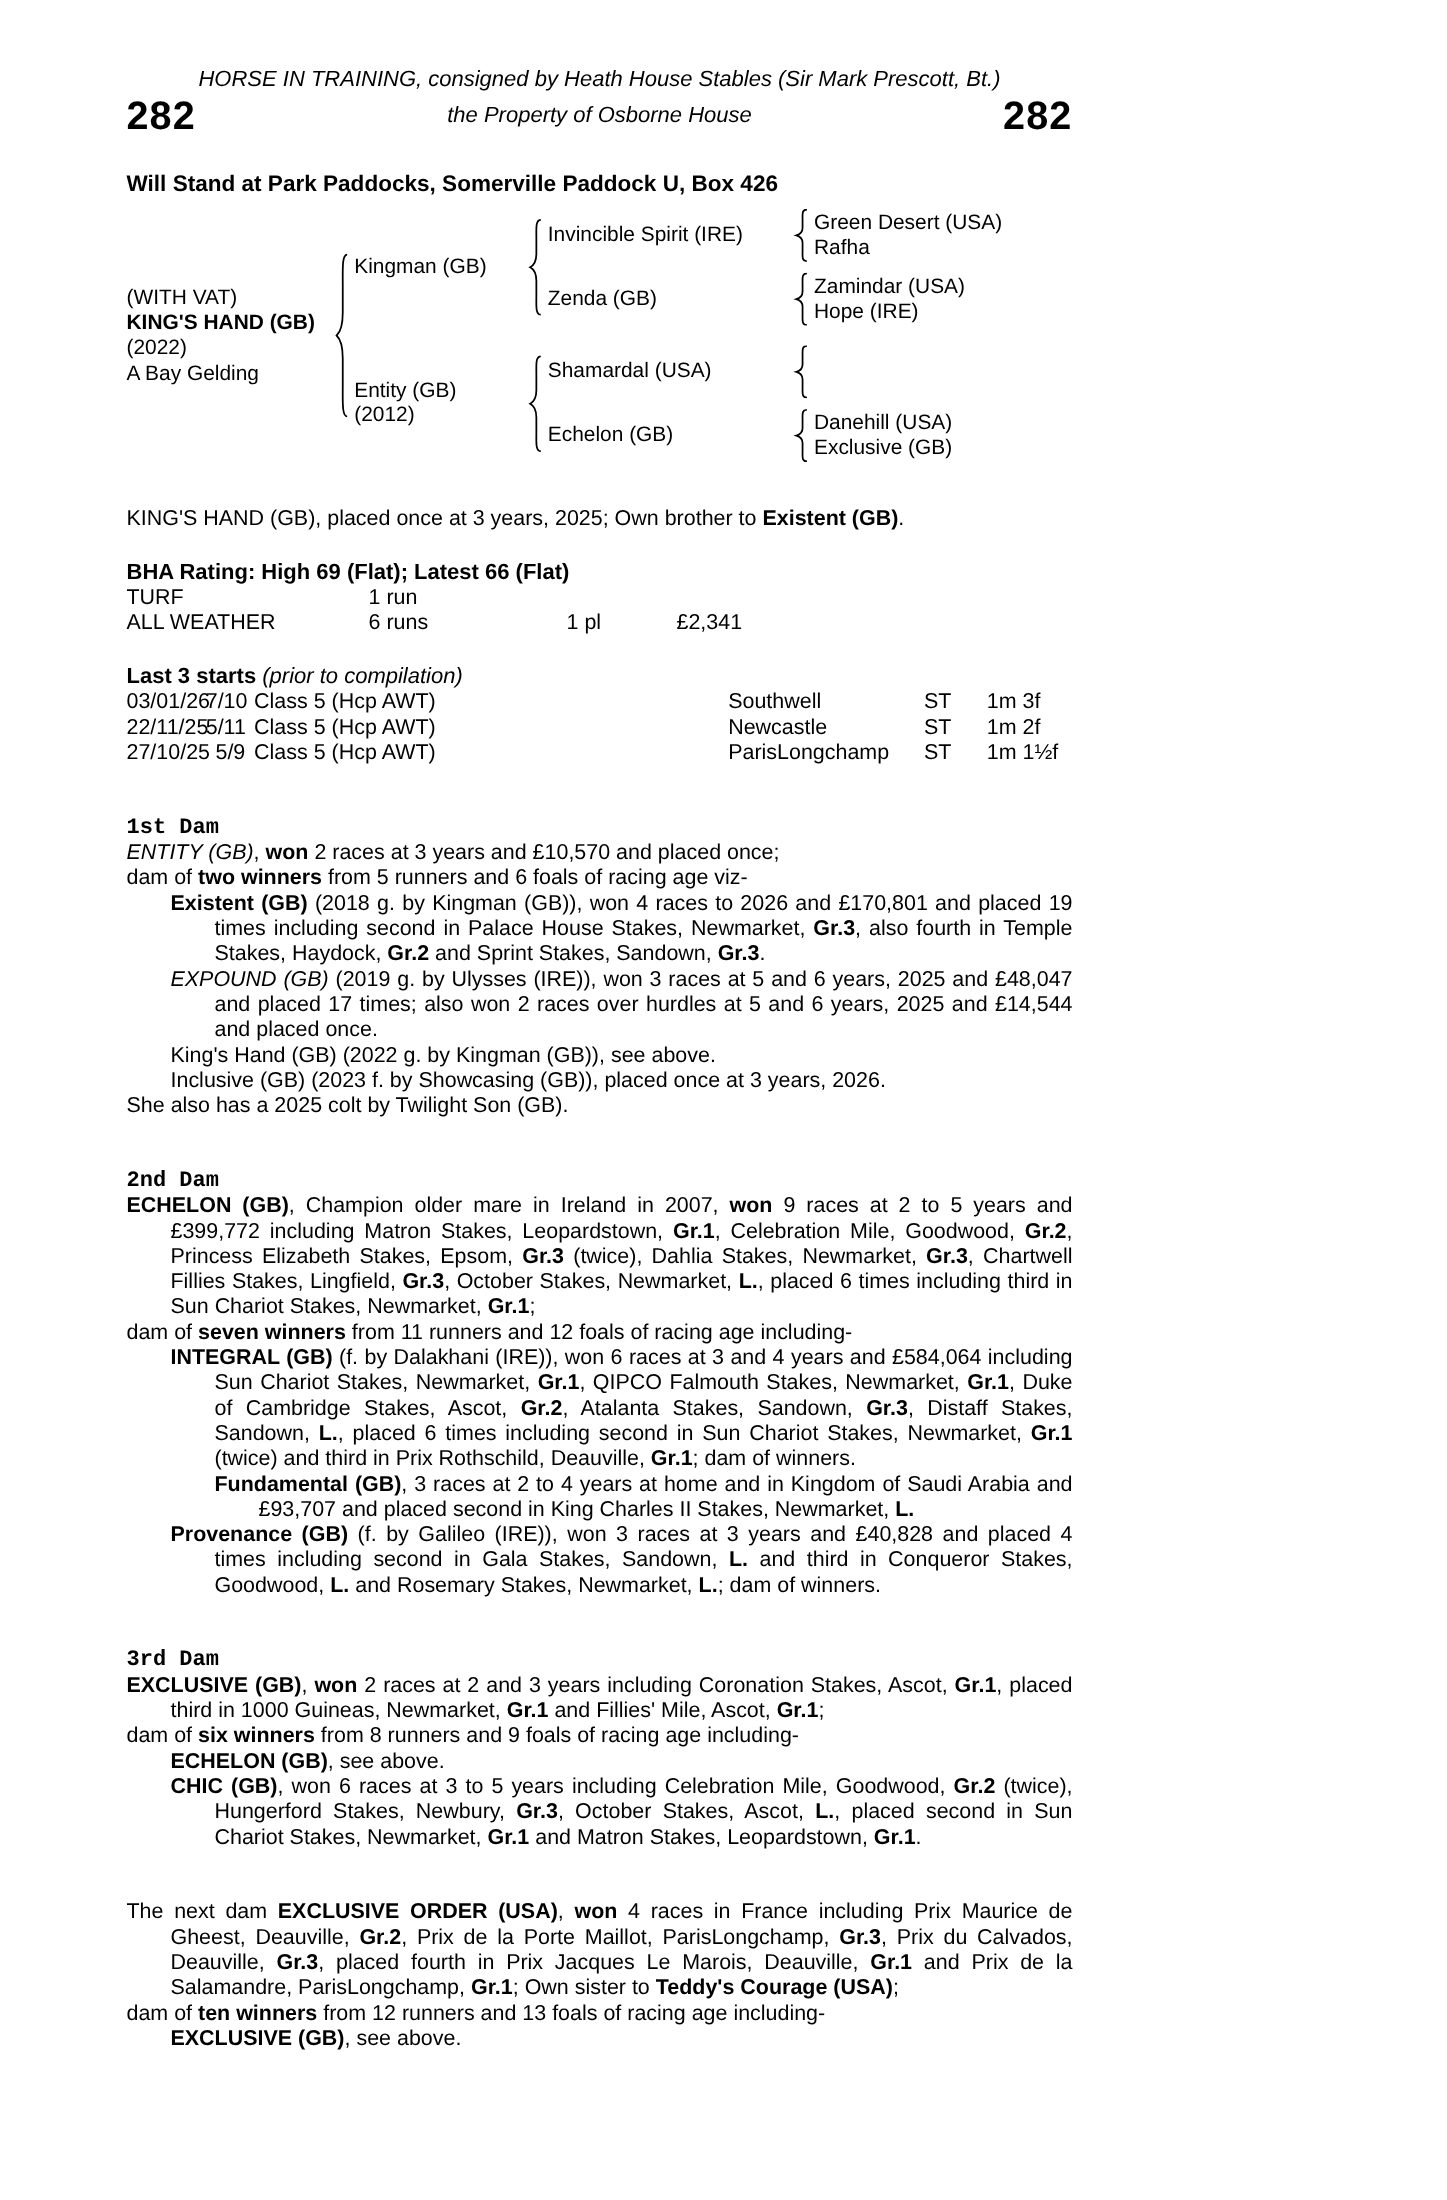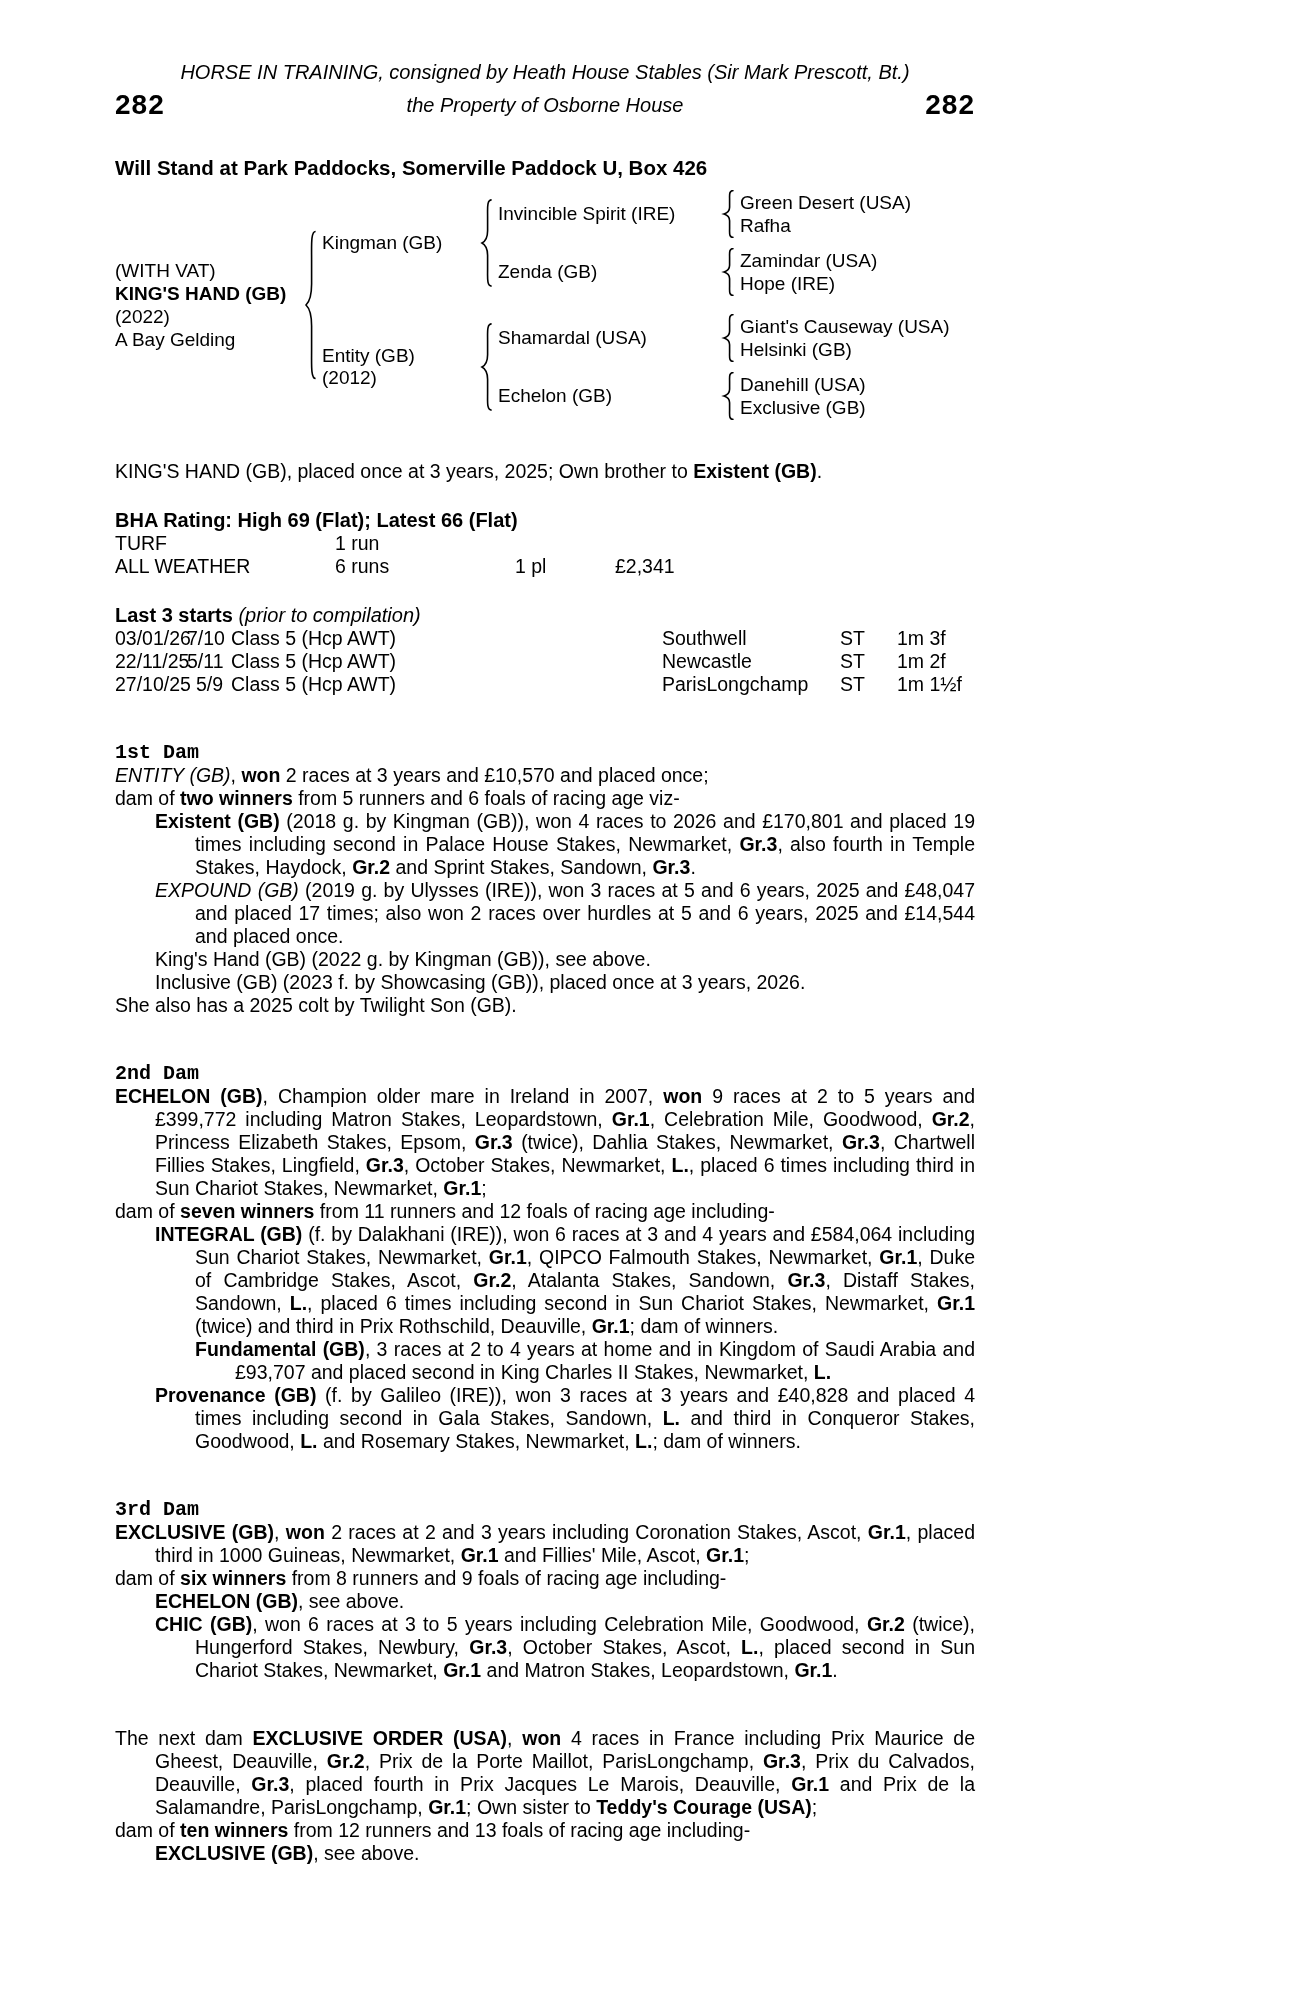--- a/index.html
+++ b/index.html
@@ -7,21 +7,21 @@
     width:1315px;min-height:2000px;
     font-family:"Liberation Sans","DejaVu Sans",sans-serif;
     color:#000;
     -webkit-font-smoothing:antialiased;
   }
   .page{padding:60px 0 40px 115px;width:860px;}
   .b{font-weight:bold;}
   .i{font-style:italic;}
   .consignor{font-style:italic;font-size:20px;text-align:center;line-height:24px;}
   .lot-row{position:relative;height:40px;margin-top:2px;}
-  .lot-no{position:absolute;top:0;font-size:28px;font-weight:bold;line-height:38px;letter-spacing:1px;}
+  .lot-no{position:absolute;top:0;font-size:36px;font-weight:bold;line-height:38px;letter-spacing:1px;}
   .lot-left{left:0;}
   .lot-right{right:0;}
   .property{font-style:italic;font-size:20px;text-align:center;line-height:38px;}
   .stand{font-weight:bold;font-size:20.5px;margin-top:30px;line-height:24px;}
 
   
   .pedigree{margin-top:10px;font-size:19px;line-height:22px;display:flex;align-items:center;}
   .ped-subject{width:222px;}
   .ped-subject div{line-height:23px;}
   .ped-name{line-height:22px;}
@@ -136,24 +136,20 @@
             </svg>
         </div>
         <div class="ped-col gap2">
           <div class="ped-grp">
             <div class="ped-name w2">Shamardal (USA)</div>
             <div class="brace leaf">
               <svg viewBox="0 0 20 100" preserveAspectRatio="none">
                   <path d="M17 1 C11 1 12 10 12 20 L12 36 C12 45 9 48 5 50 C9 52 12 55 12 64 L12 80 C12 90 11 99 17 99" fill="none" stroke="#000" stroke-width="1.6" style="vector-effect:non-scaling-stroke"></path>
                 </svg>
             </div>
-            <div class="ped-leafcol">
-              <div>Giant's Causeway (USA)</div>
-              <div>Helsinki (GB)</div>
-            </div>
           </div>
           <div class="ped-grp">
             <div class="ped-name w2">Echelon (GB)</div>
             <div class="brace leaf">
               <svg viewBox="0 0 20 100" preserveAspectRatio="none">
                   <path d="M17 1 C11 1 12 10 12 20 L12 36 C12 45 9 48 5 50 C9 52 12 55 12 64 L12 80 C12 90 11 99 17 99" fill="none" stroke="#000" stroke-width="1.6" style="vector-effect:non-scaling-stroke"></path>
                 </svg>
             </div>
             <div class="ped-leafcol">
               <div>Danehill (USA)</div>

